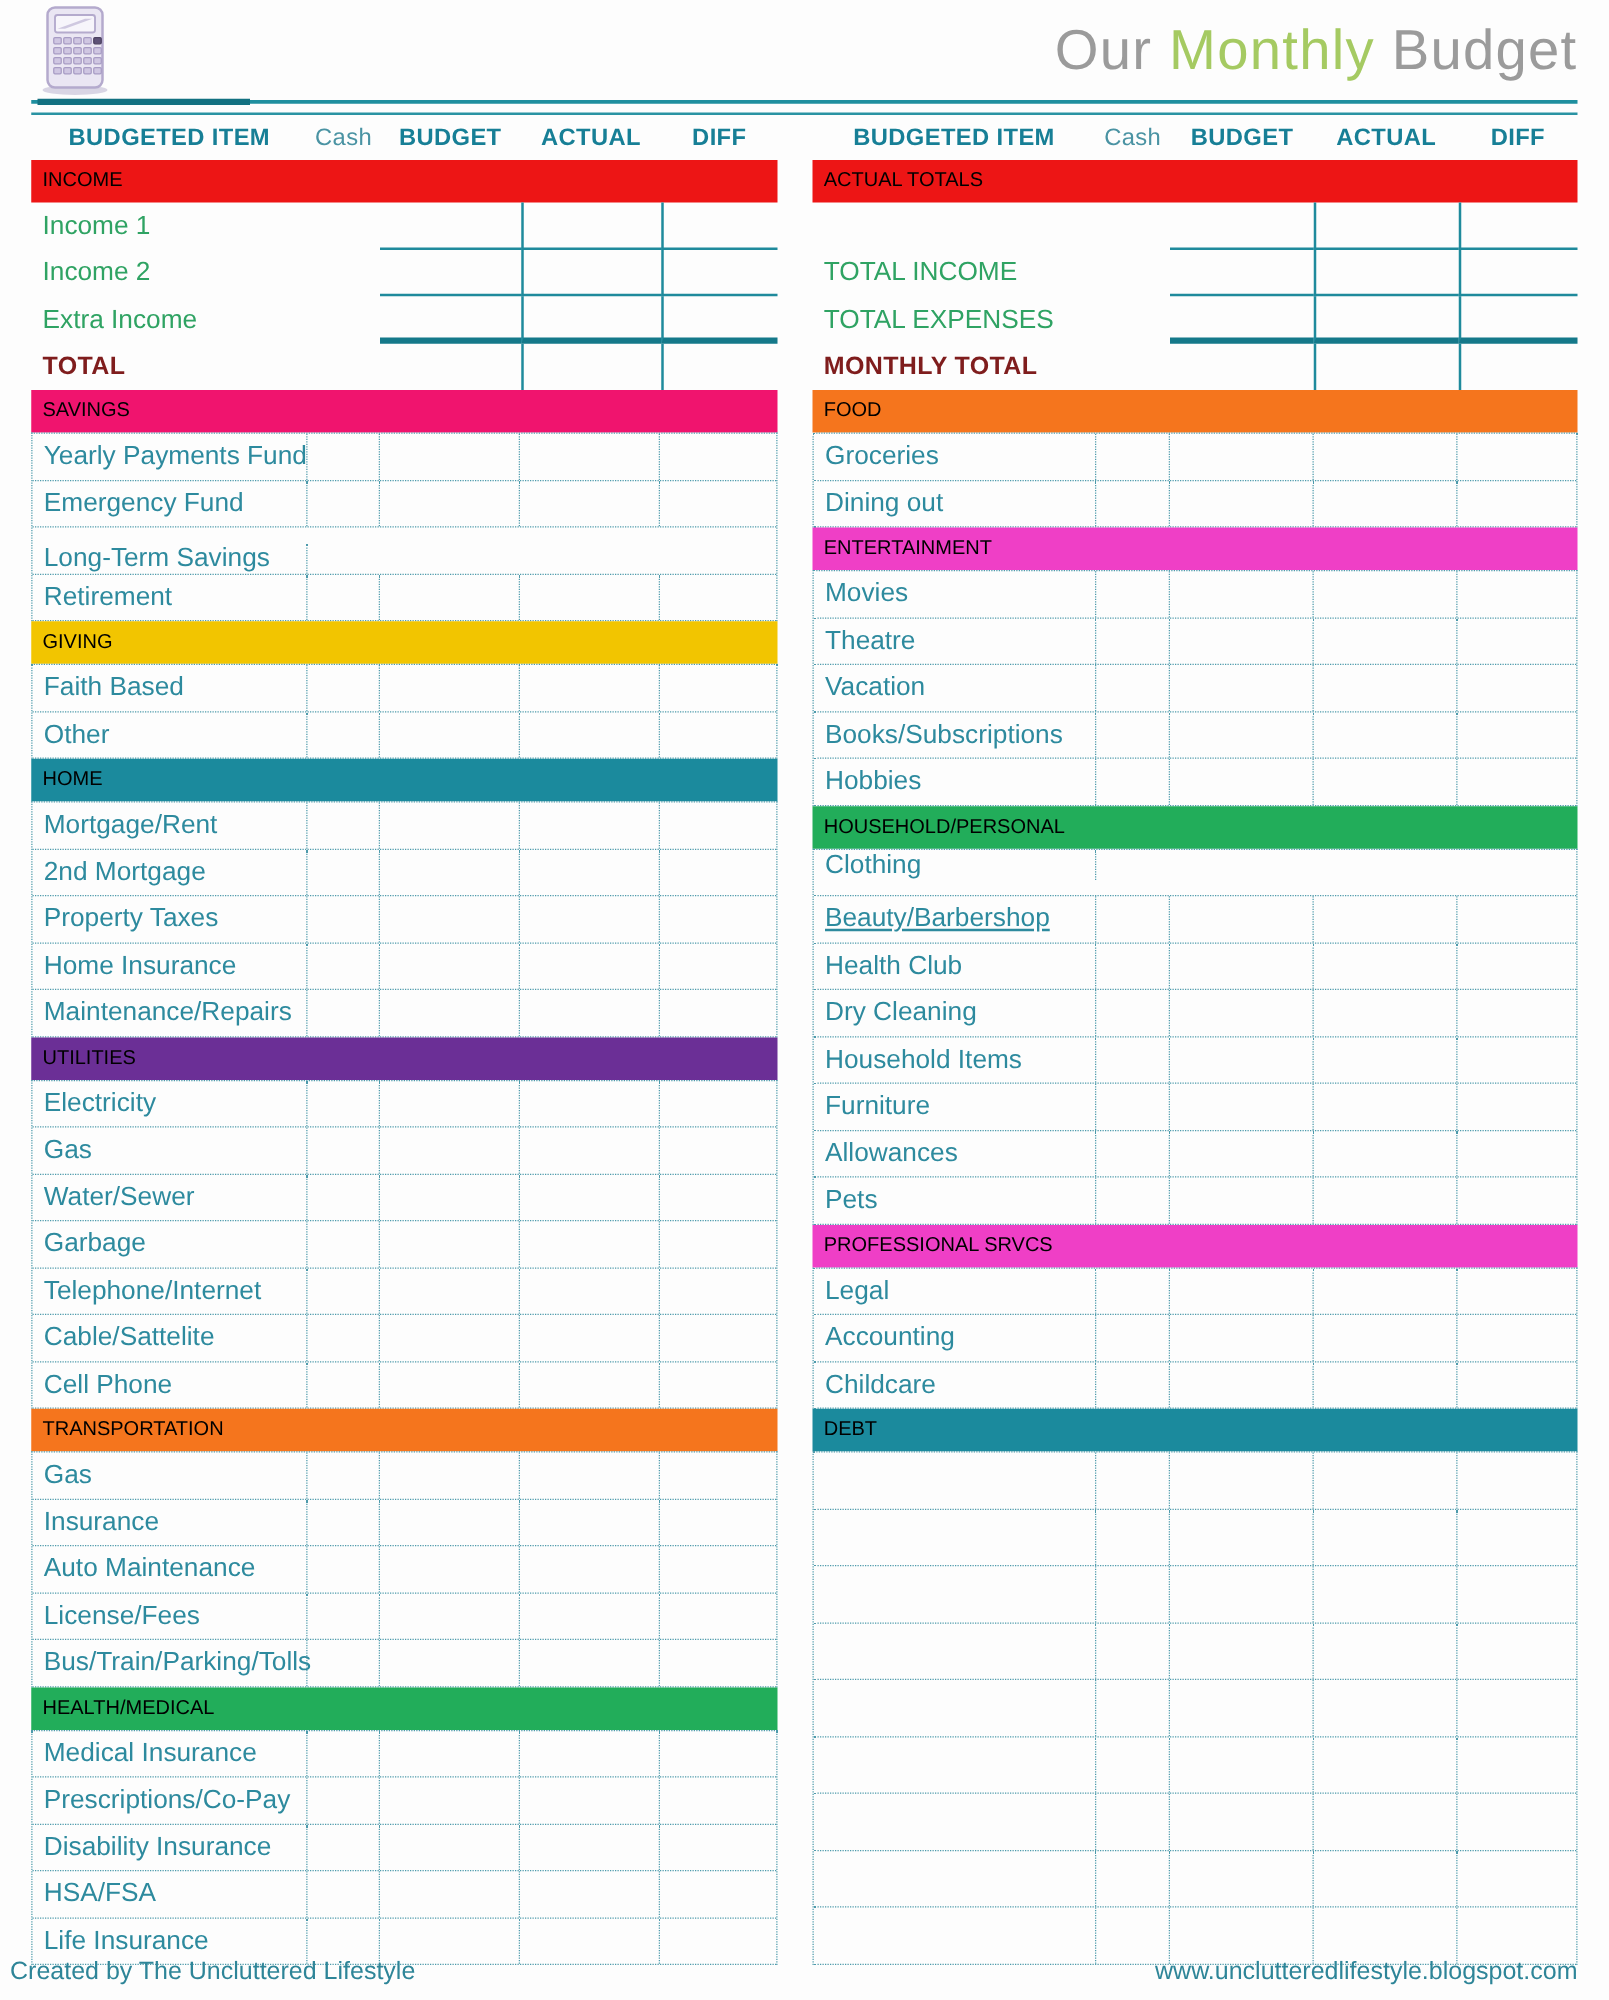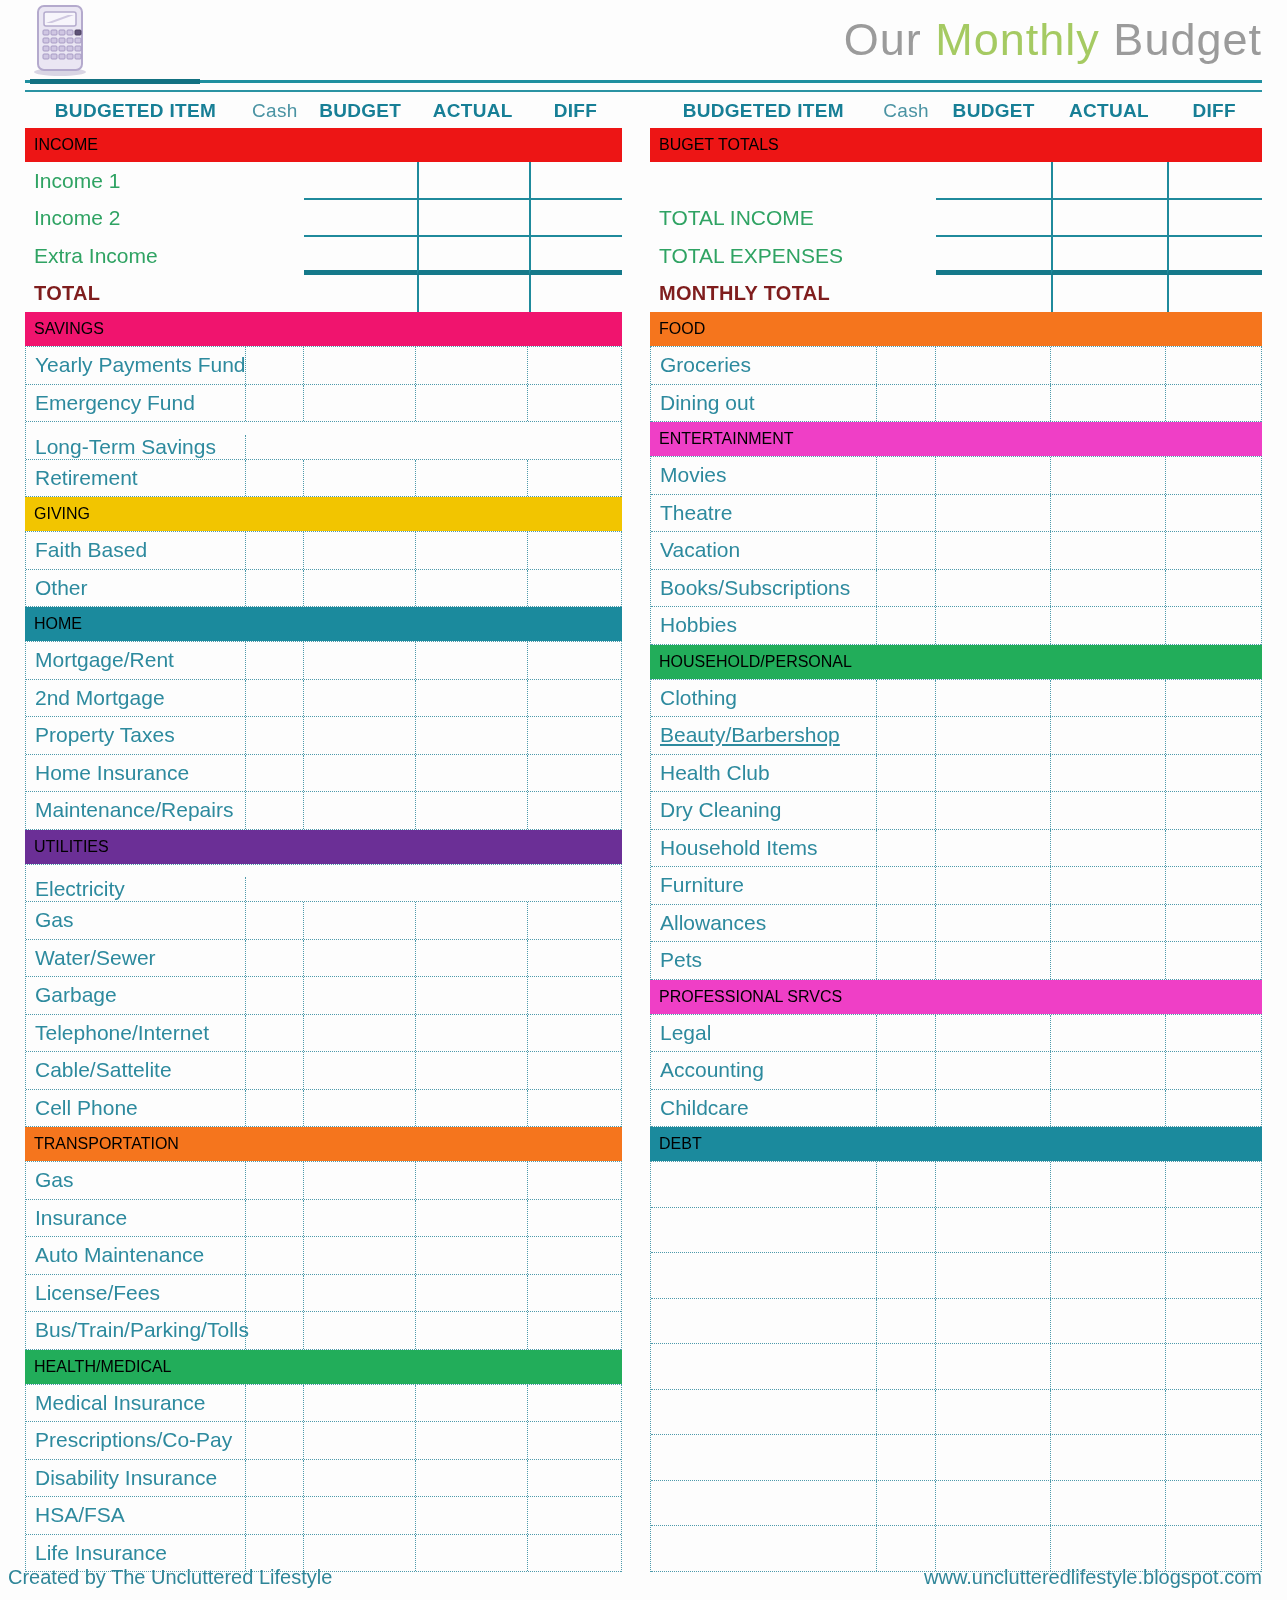--- a/index.html
+++ b/index.html
@@ -236,21 +236,21 @@
           <div class="gcell w-cash"></div>
           <div class="gcell w-budget"></div>
           <div class="gcell w-actual"></div>
           <div class="gcell w-diff"></div>
         </div>
       </div>
       <div class="band" style="background: rgb(107, 47, 150);">
         <div style="display: inline;">UTILITIES</div>
       </div>
       <div class="grid">
-        <div class="grow" style="height: 37.5px; align-items: flex-end;">
+        <div class="grow" style="height: 37.5px;">
           <div class="gcell w-item">
             <div class="ilabel" style="display: inline;">Electricity</div>
           </div>
           <div class="gcell w-cash"></div>
           <div class="gcell w-budget"></div>
           <div class="gcell w-actual"></div>
           <div class="gcell w-diff"></div>
         </div>
         <div class="grow" style="height: 37.5px;">
           <div class="gcell w-item">
@@ -410,21 +410,21 @@
     </div>
   <div class="btable right">
       <div class="colheads">
         <div class="ch w-item">BUDGETED ITEM</div>
         <div class="ch w-cash light">Cash</div>
         <div class="ch w-budget">BUDGET</div>
         <div class="ch w-actual">ACTUAL</div>
         <div class="ch w-diff">DIFF</div>
       </div>
       <div class="band" style="background: rgb(237, 21, 21);">
-        <div style="display: inline;">BUGET TOTALS</div>
+        <div style="display: inline;">ACTUAL TOTALS</div>
       </div>
       <div class="lined">
         <div class="lrow">
           <div class="llabel w-label"></div>
           <div class="lval w-budget u-thin"></div>
           <div class="lval w-actual vline u-thin"></div>
           <div class="lval w-diff vline u-thin"></div>
         </div>
         <div class="lrow">
           <div class="llabel w-label">TOTAL INCOME</div>
@@ -515,21 +515,21 @@
           <div class="gcell w-cash"></div>
           <div class="gcell w-budget"></div>
           <div class="gcell w-actual"></div>
           <div class="gcell w-diff"></div>
         </div>
       </div>
       <div class="band" style="background: rgb(34, 173, 90);">
         <div style="display: inline;">HOUSEHOLD/PERSONAL</div>
       </div>
       <div class="grid">
-        <div class="grow" style="height: 37.5px;">
+        <div class="grow" style="height: 37.5px; flex-direction: column;">
           <div class="gcell w-item">
             <div class="ilabel" style="display: inline;">Clothing</div>
           </div>
           <div class="gcell w-cash"></div>
           <div class="gcell w-budget"></div>
           <div class="gcell w-actual"></div>
           <div class="gcell w-diff"></div>
         </div>
         <div class="grow" style="height: 37.5px;">
           <div class="gcell w-item">

